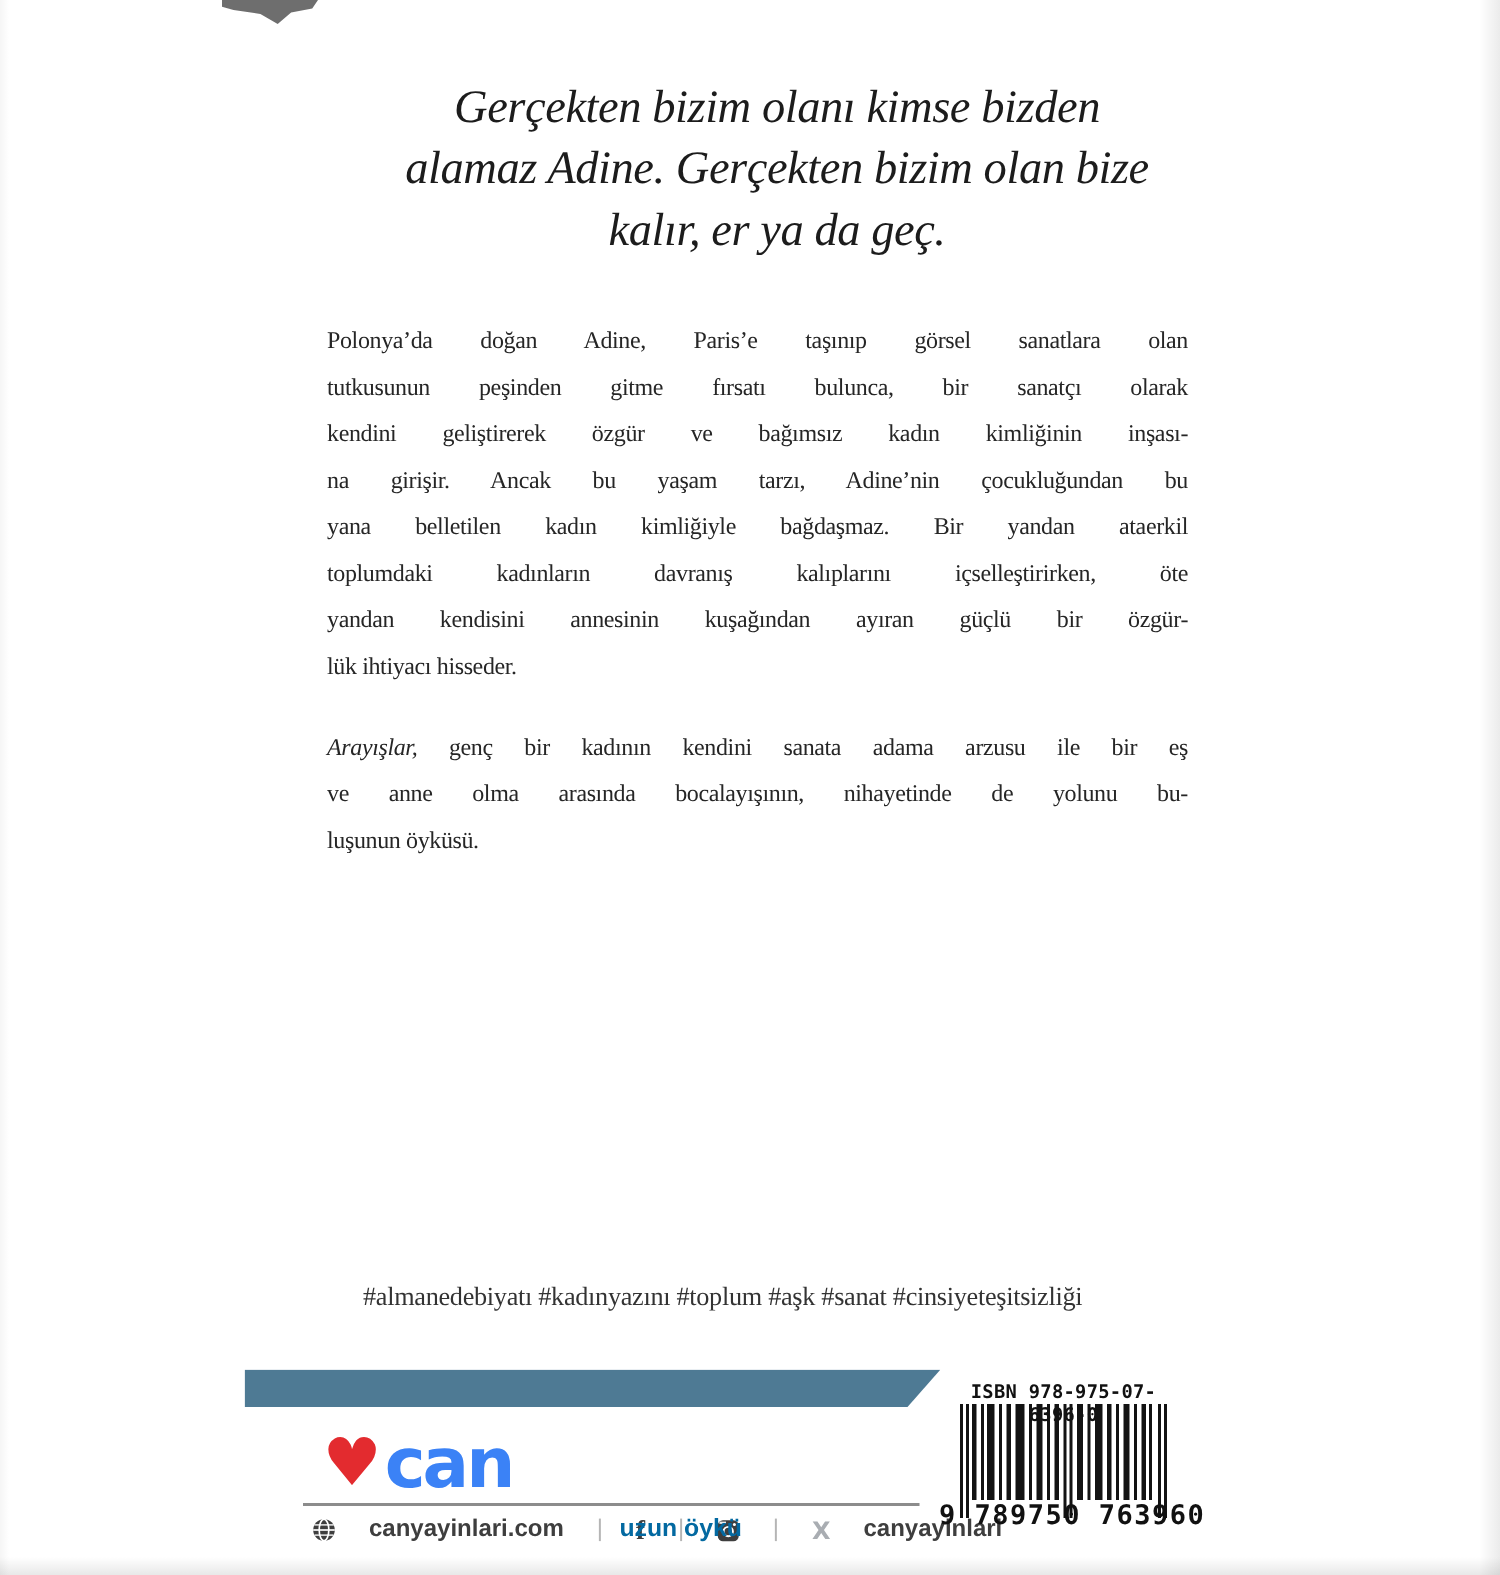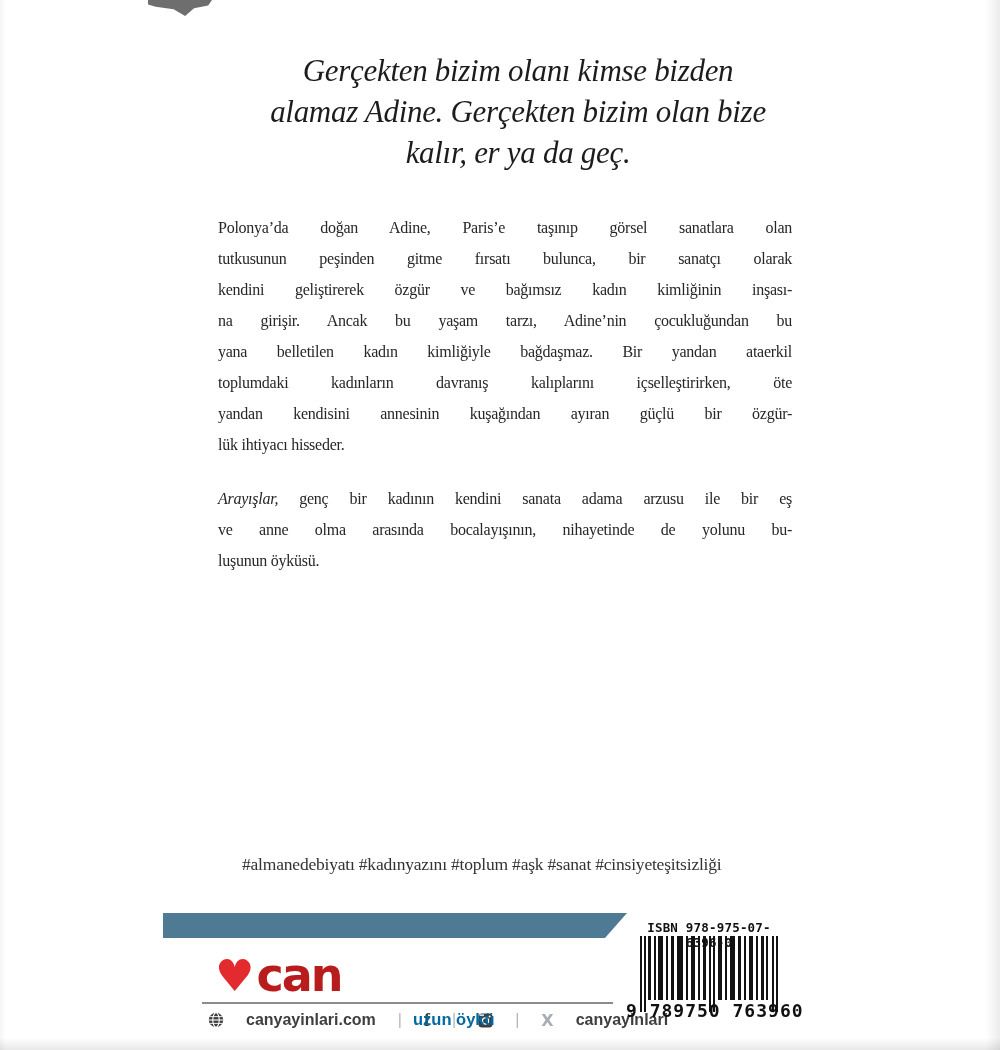--- a/index.html
+++ b/index.html
@@ -39,21 +39,21 @@
     font-size:17.5px;color:#333333;letter-spacing:-0.2px;margin-left:27px;}
 
   
   .banner{position:absolute;left:163px;top:913px;width:464px;height:25px;
     clip-path:polygon(0 0,100% 0,calc(100% - 22px) 100%,0 100%);}
 
   
   .logo{position:absolute;left:215px;top:952px;height:44px;display:flex;align-items:flex-end;}
   .logo .heart{font-size:44px;line-height:40px;font-family:"DejaVu Sans",sans-serif;}
   .logo .word{font-family:"DejaVu Sans",sans-serif;font-weight:800;
-    font-size:46px;line-height:42px;color:#b91c1c;letter-spacing:-2px;margin-left:2px;}
+    font-size:46px;line-height:42px;color:#3b82f6;letter-spacing:-2px;margin-left:2px;}
 
   .rule{position:absolute;left:202px;top:1002px;width:411px;height:2px;background:#8c8c8c;}
 
   
   .footer{position:absolute;left:208px;top:1009px;width:410px;height:22px;
     display:flex;align-items:center;gap:22px;
     font-family:"Liberation Sans",sans-serif;font-size:16px;color:#3e3e3e;font-weight:600;}
   .footer .sep{color:#b5b5b5;font-weight:400;}
   .footer .fb{font-family:"Liberation Serif",serif;font-weight:700;font-size:18px;}
   .footer .xlogo{color:#a9adb2;font-weight:700;font-size:16px;font-family:"DejaVu Sans",sans-serif;}

